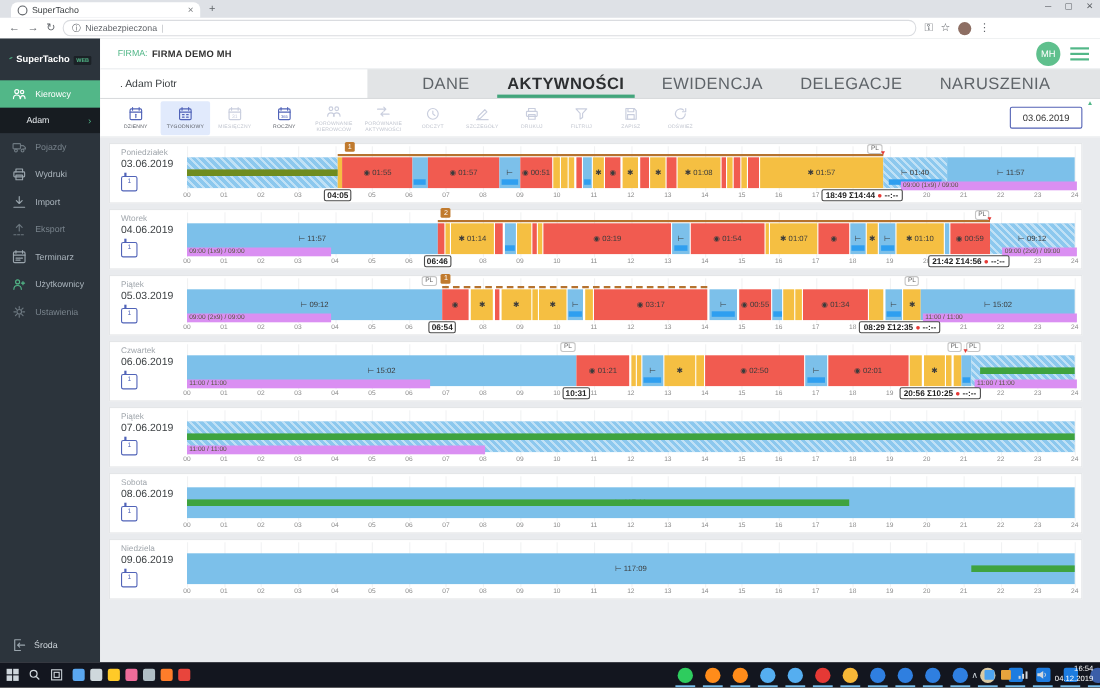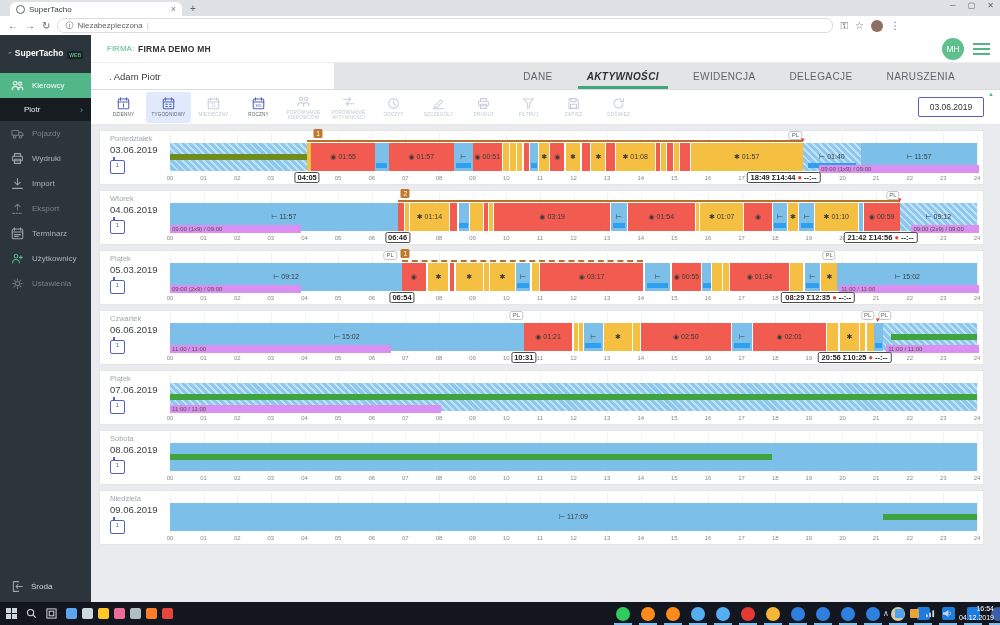--- a/index.html
+++ b/index.html
@@ -43,22 +43,22 @@
   .appheader{height:27px;background:#fff;display:flex;align-items:center;padding:0 10px 0 16px;border-bottom:1px solid #eceef0;}
   .firma-label{color:#52b788;font-size:8px;margin-right:4px;}
   .firma-value{color:#333;font-size:8.5px;font-weight:bold;letter-spacing:.2px;}
   .avatar{margin-left:auto;width:22px;height:22px;border-radius:50%;background:#5fc08d;color:#fff;font-size:8.5px;
     display:flex;align-items:center;justify-content:center;}
   .burger{width:17px;margin-left:9px;display:flex;flex-direction:column;gap:3px;}
   .burger i{height:2px;background:#52b788;display:block;}
   .persontabs{height:26px;background:#e2e4e6;display:flex;align-items:stretch;border-bottom:1px solid #d9dbdd;}
   .persontab{width:225px;background:#fff;display:flex;align-items:center;padding-left:18px;font-size:9.5px;color:#3c4043;}
   #main-tabs{margin-left:auto;display:flex;align-items:stretch;padding-right:28px;}
-  .mtab{display:flex;align-items:center;padding:4px 17px;font-size:10px;color:#5f6469;letter-spacing:.4px;position:relative;}
-  .mtab.active{color:#2d2f31;font-weight:bold;font-style:italic;}
+  .mtab{display:flex;align-items:center;padding:4px 17px;font-size:15px;color:#5f6469;letter-spacing:.4px;position:relative;}
+  .mtab.active{color:#2d2f31;font-weight:bold;}
   .mtab.active:after{content:"";position:absolute;left:8px;right:8px;bottom:0;height:3px;background:#43a57c;}
   
   .toolbar{height:34px;background:#fff;display:flex;align-items:center;padding-left:10px;position:relative;border-bottom:1px solid #e7e9eb;}
   .tbtn{width:45px;height:31px;display:flex;flex-direction:column;align-items:center;justify-content:center;gap:1px;border-radius:2px;}
   .tbtn .ticon{width:15px;height:15px;color:#5063b8;}
   .tbtn .tlabel{font-size:4.6px;color:#5a5e66;text-align:center;line-height:1.1;letter-spacing:.2px;}
   .tbtn.disabled .ticon{color:#c9cede;}
   .tbtn.disabled .tlabel{color:#c2c6d0;}
   .tbtn.selected{background:#e1eafc;}
   .datebox{margin-left:auto;margin-right:16px;width:64px;height:18px;border:1px solid #5362b5;border-radius:2px;
@@ -163,21 +163,21 @@
       <nav id="side-menu">
           <div class="sitem active">
             <span class="sicon"><svg viewBox="0 0 20 20" width="15" height="15" fill="none" stroke="currentColor" stroke-width="1.4" stroke-linecap="round" stroke-linejoin="round">
                 <circle cx="7" cy="7" r="2.4"></circle>
                 <circle cx="13.5" cy="7.5" r="2"></circle>
                 <path d="M3 15.5c0-2.8 1.9-4.3 4-4.3s4 1.5 4 4.3M11.5 15.5c0-2.4 1.2-3.6 2.8-3.6 1.5 0 2.7 1.2 2.7 3.6"></path>
               </svg></span>
             <span class="slabel">Kierowcy</span>
           </div>
           <div class="sitem sub">
-            <span class="slabel">Piotr</span>
+            <span class="slabel">Adam</span>
             <span class="schev">›</span>
           </div>
           <div class="sitem dim">
             <span class="sicon"><svg viewBox="0 0 20 20" width="15" height="15" fill="none" stroke="currentColor" stroke-width="1.4" stroke-linecap="round" stroke-linejoin="round">
                 <rect x="2.5" y="6" width="9" height="6.5" rx="1"></rect>
                 <path d="M11.5 8.5H15l2.5 2.5v1.5h-2"></path>
                 <circle cx="6" cy="14.5" r="1.7"></circle>
                 <circle cx="14" cy="14.5" r="1.7"></circle>
               </svg></span>
             <span class="slabel">Pojazdy</span>

